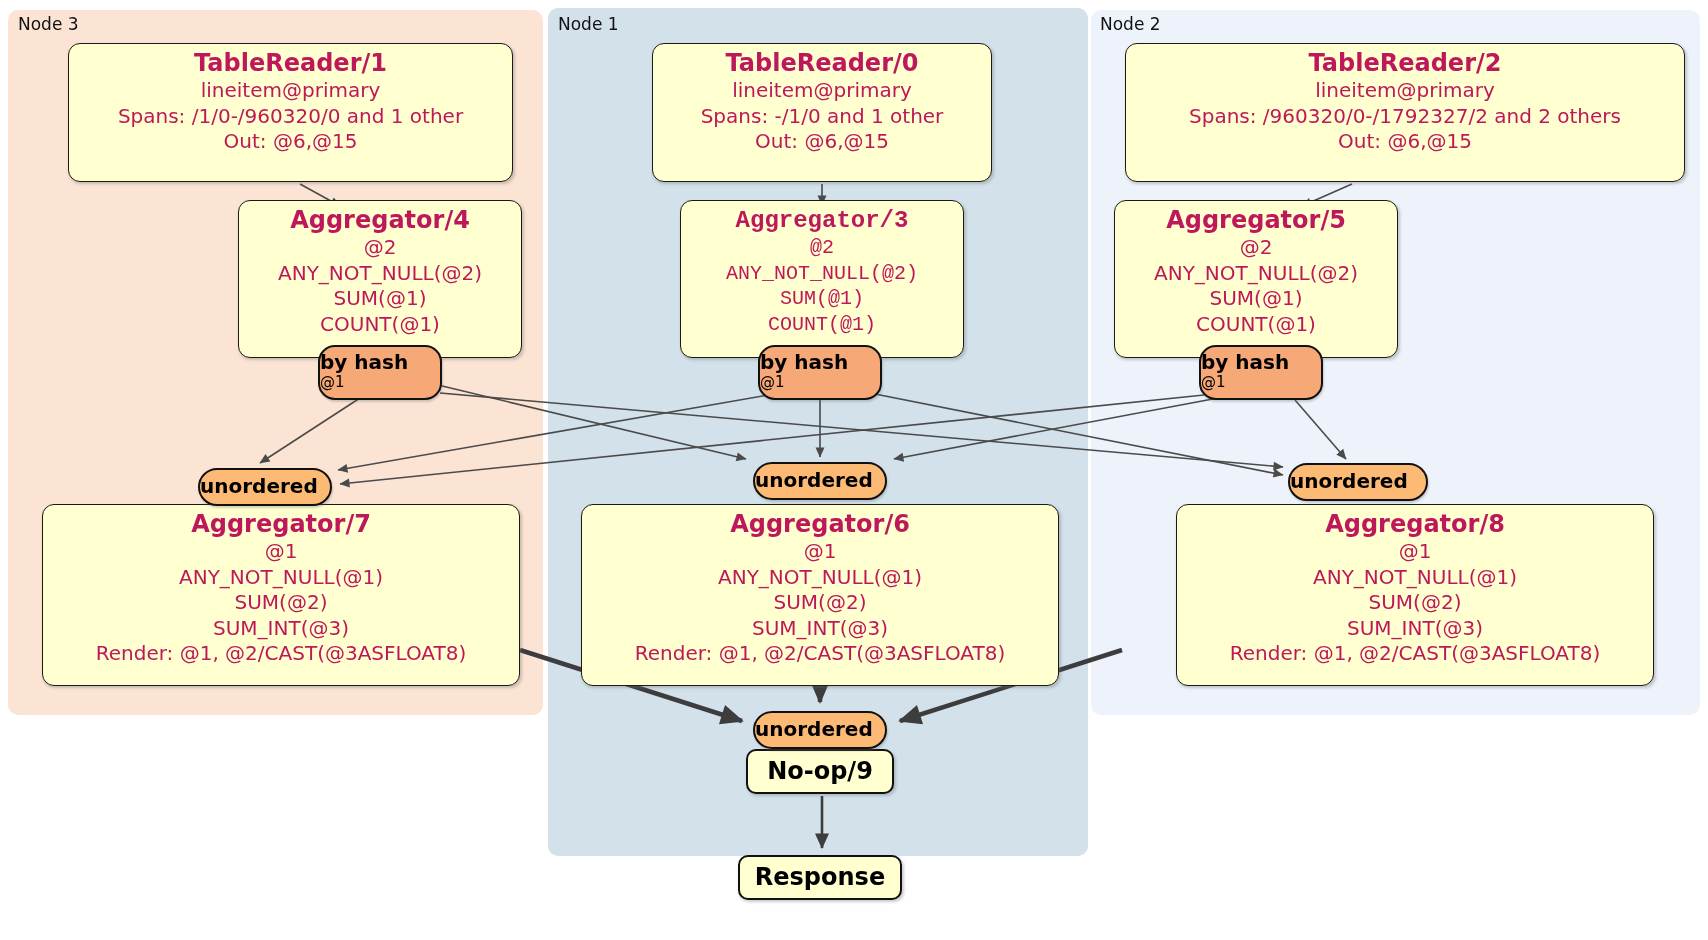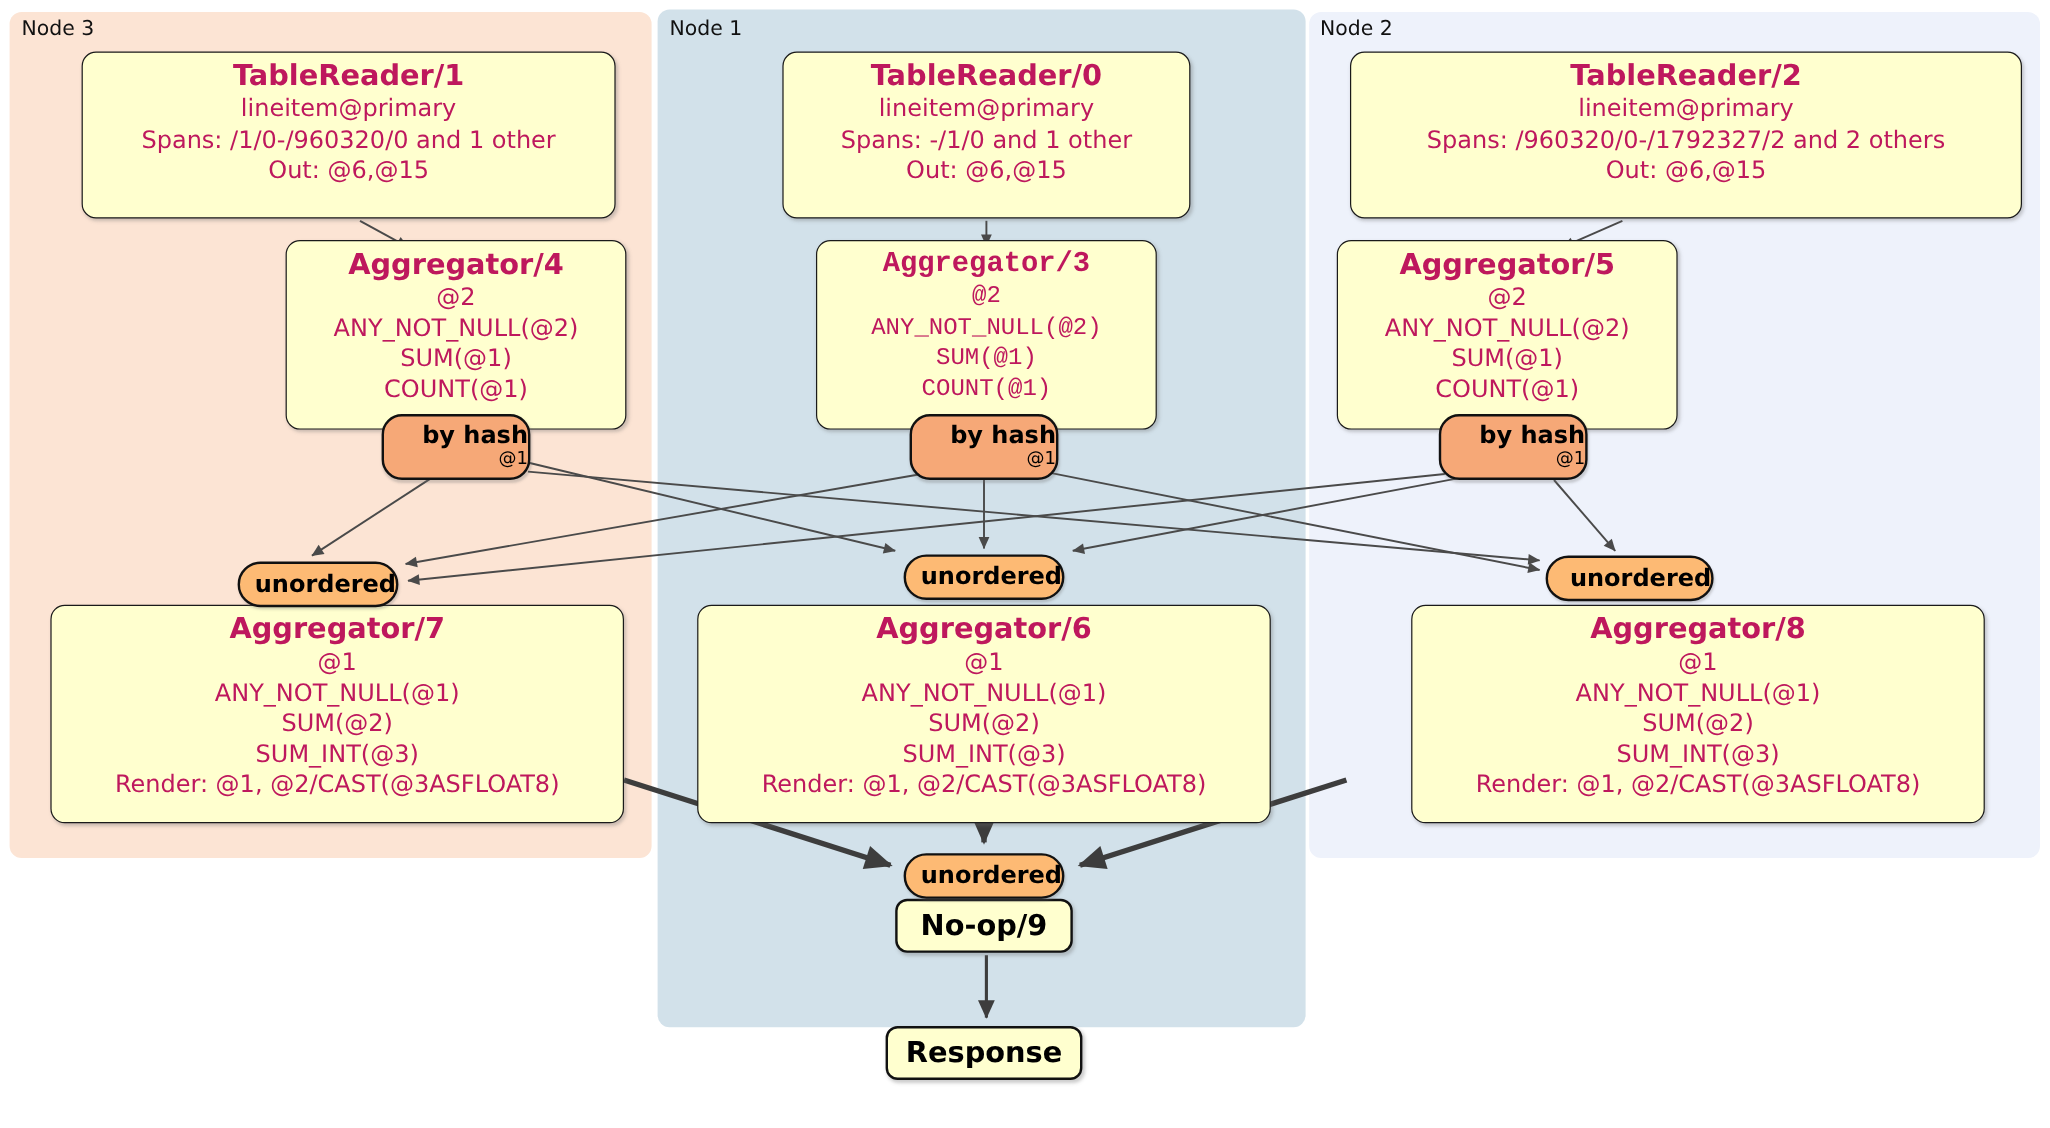--- a/index.html
+++ b/index.html
@@ -6,21 +6,21 @@
     font-family:"DejaVu Sans","Liberation Sans",sans-serif;}
   #stage{position:relative;width:1708px;height:940px;}
   .region{position:absolute;border-radius:10px;z-index:1;}
   .region-label{position:absolute;font-size:17px;color:#111;z-index:2;}
   #edges{position:absolute;left:0;top:0;z-index:5;}
   .pbox{position:absolute;background:#ffffcf;border:1.6px solid #1a1a1a;border-radius:12px;
     text-align:center;z-index:10;box-sizing:border-box;color:#be185d;
     box-shadow:1.5px 2px 3px rgba(110,110,110,0.35);padding-top:5px;}
   .ptitle{font-weight:bold;font-size:24px;line-height:29px;white-space:nowrap;}
   .pline{font-size:20px;line-height:25.5px;white-space:nowrap;}
-  .pill{position:absolute;z-index:12;border:2px solid #111;text-align:right;box-sizing:border-box;
+  .pill{position:absolute;z-index:12;border:2px solid #111;text-align:left;box-sizing:border-box;
     box-shadow:1px 2px 2px rgba(110,110,110,0.3);}
   .hash-pill{border-radius:17px;background:#f6a877;}
   .hash-label{font-weight:bold;font-size:20px;line-height:24px;padding-top:3px;}
   .hash-key{font-size:15px;line-height:17px;}
   .stream-pill{border-radius:19px;background:#fdba74;font-weight:bold;font-size:20px;}
   .small-box{position:absolute;background:#ffffcf;border:2px solid #111;border-radius:10px;
     z-index:10;text-align:center;font-weight:bold;font-size:24px;color:#000;box-sizing:border-box;
     box-shadow:1.5px 2px 3px rgba(110,110,110,0.35);}
 </style>
 </head>

